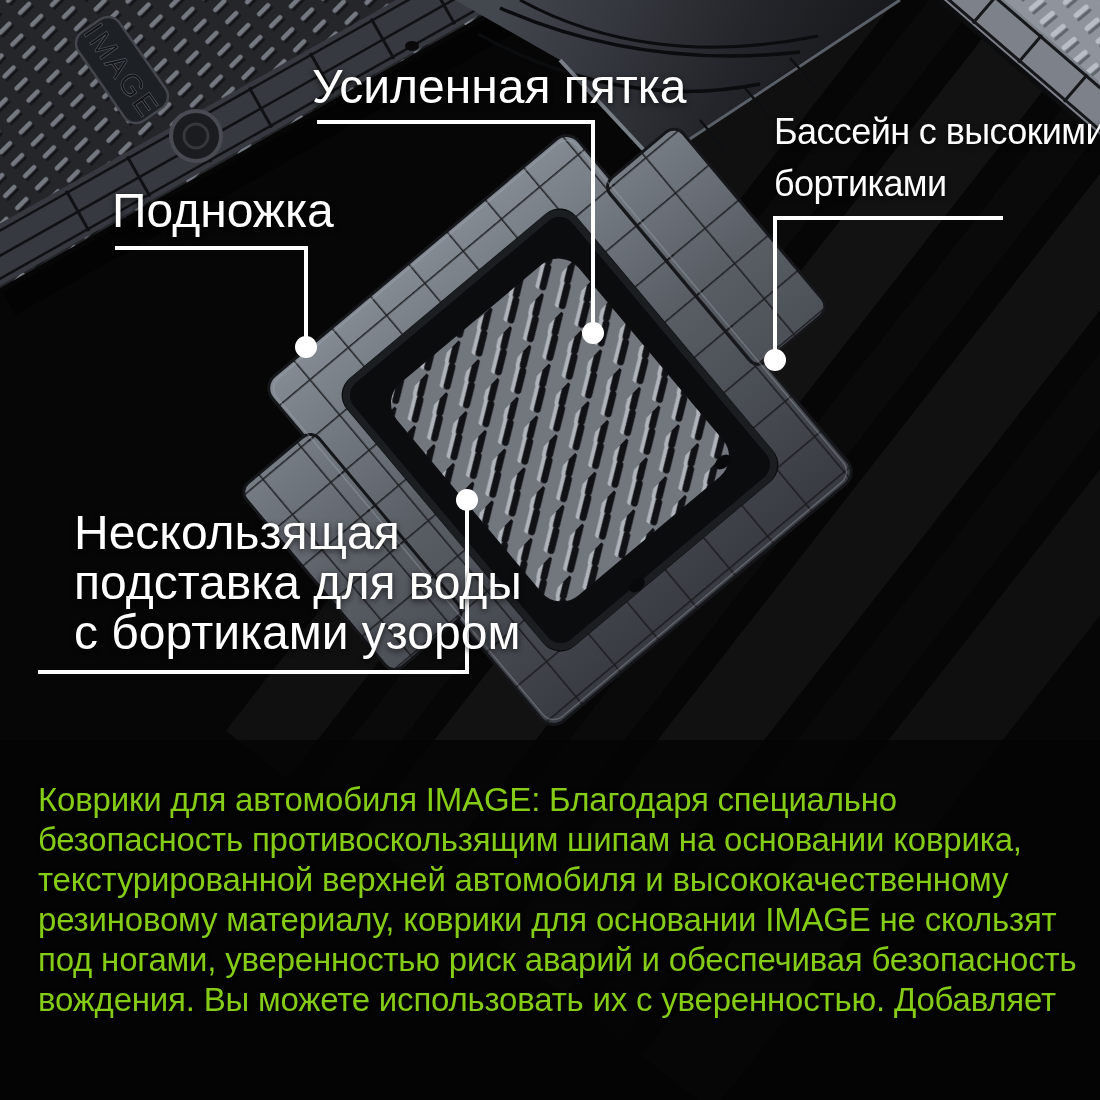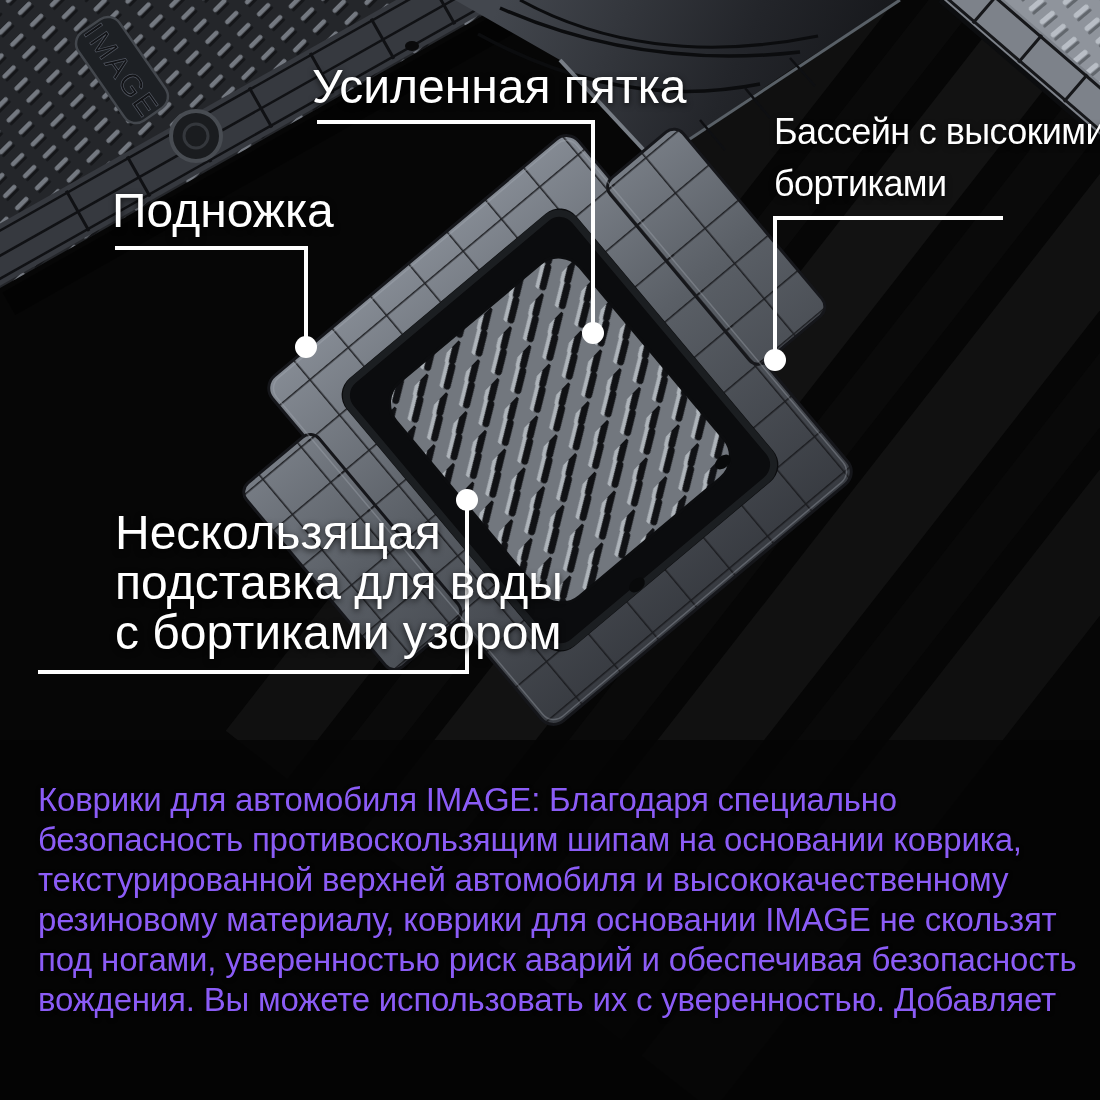--- a/index.html
+++ b/index.html
@@ -2,22 +2,22 @@
 <html><head>
 <meta charset="utf-8">
 <style>
   html,body{margin:0;padding:0;background:#000;}
   .stage{position:relative;width:1100px;height:1100px;overflow:hidden;background:#060606;
          font-family:"Liberation Sans",sans-serif;}
   .stage svg{position:absolute;left:0;top:0;}
   .lbl{position:absolute;color:#ffffff;font-size:48px;line-height:50px;white-space:nowrap;
        text-shadow:0 2px 6px rgba(0,0,0,.75);}
   .lbl-basin{font-size:36px;line-height:52px;letter-spacing:-0.6px;}
-  .lbl-nonslip{line-height:50px;margin-left:41px;}
-  .para{position:absolute;left:38px;top:780px;color:#8b5cf6;font-size:33px;line-height:40px;
+  .lbl-nonslip{line-height:50px;}
+  .para{position:absolute;left:38px;top:780px;color:#84cc16;font-size:33px;line-height:40px;
         letter-spacing:-0.2px;white-space:nowrap;text-shadow:0 1px 4px rgba(0,0,0,.8);}
   .callout-line{fill:none;stroke:#ffffff;stroke-width:4;}
   .callout-dot{fill:#ffffff;}
 </style>
 </head>
 <body>
 
 <div class="stage">
 
 <svg width="1100" height="1100" viewBox="0 0 1100 1100">

